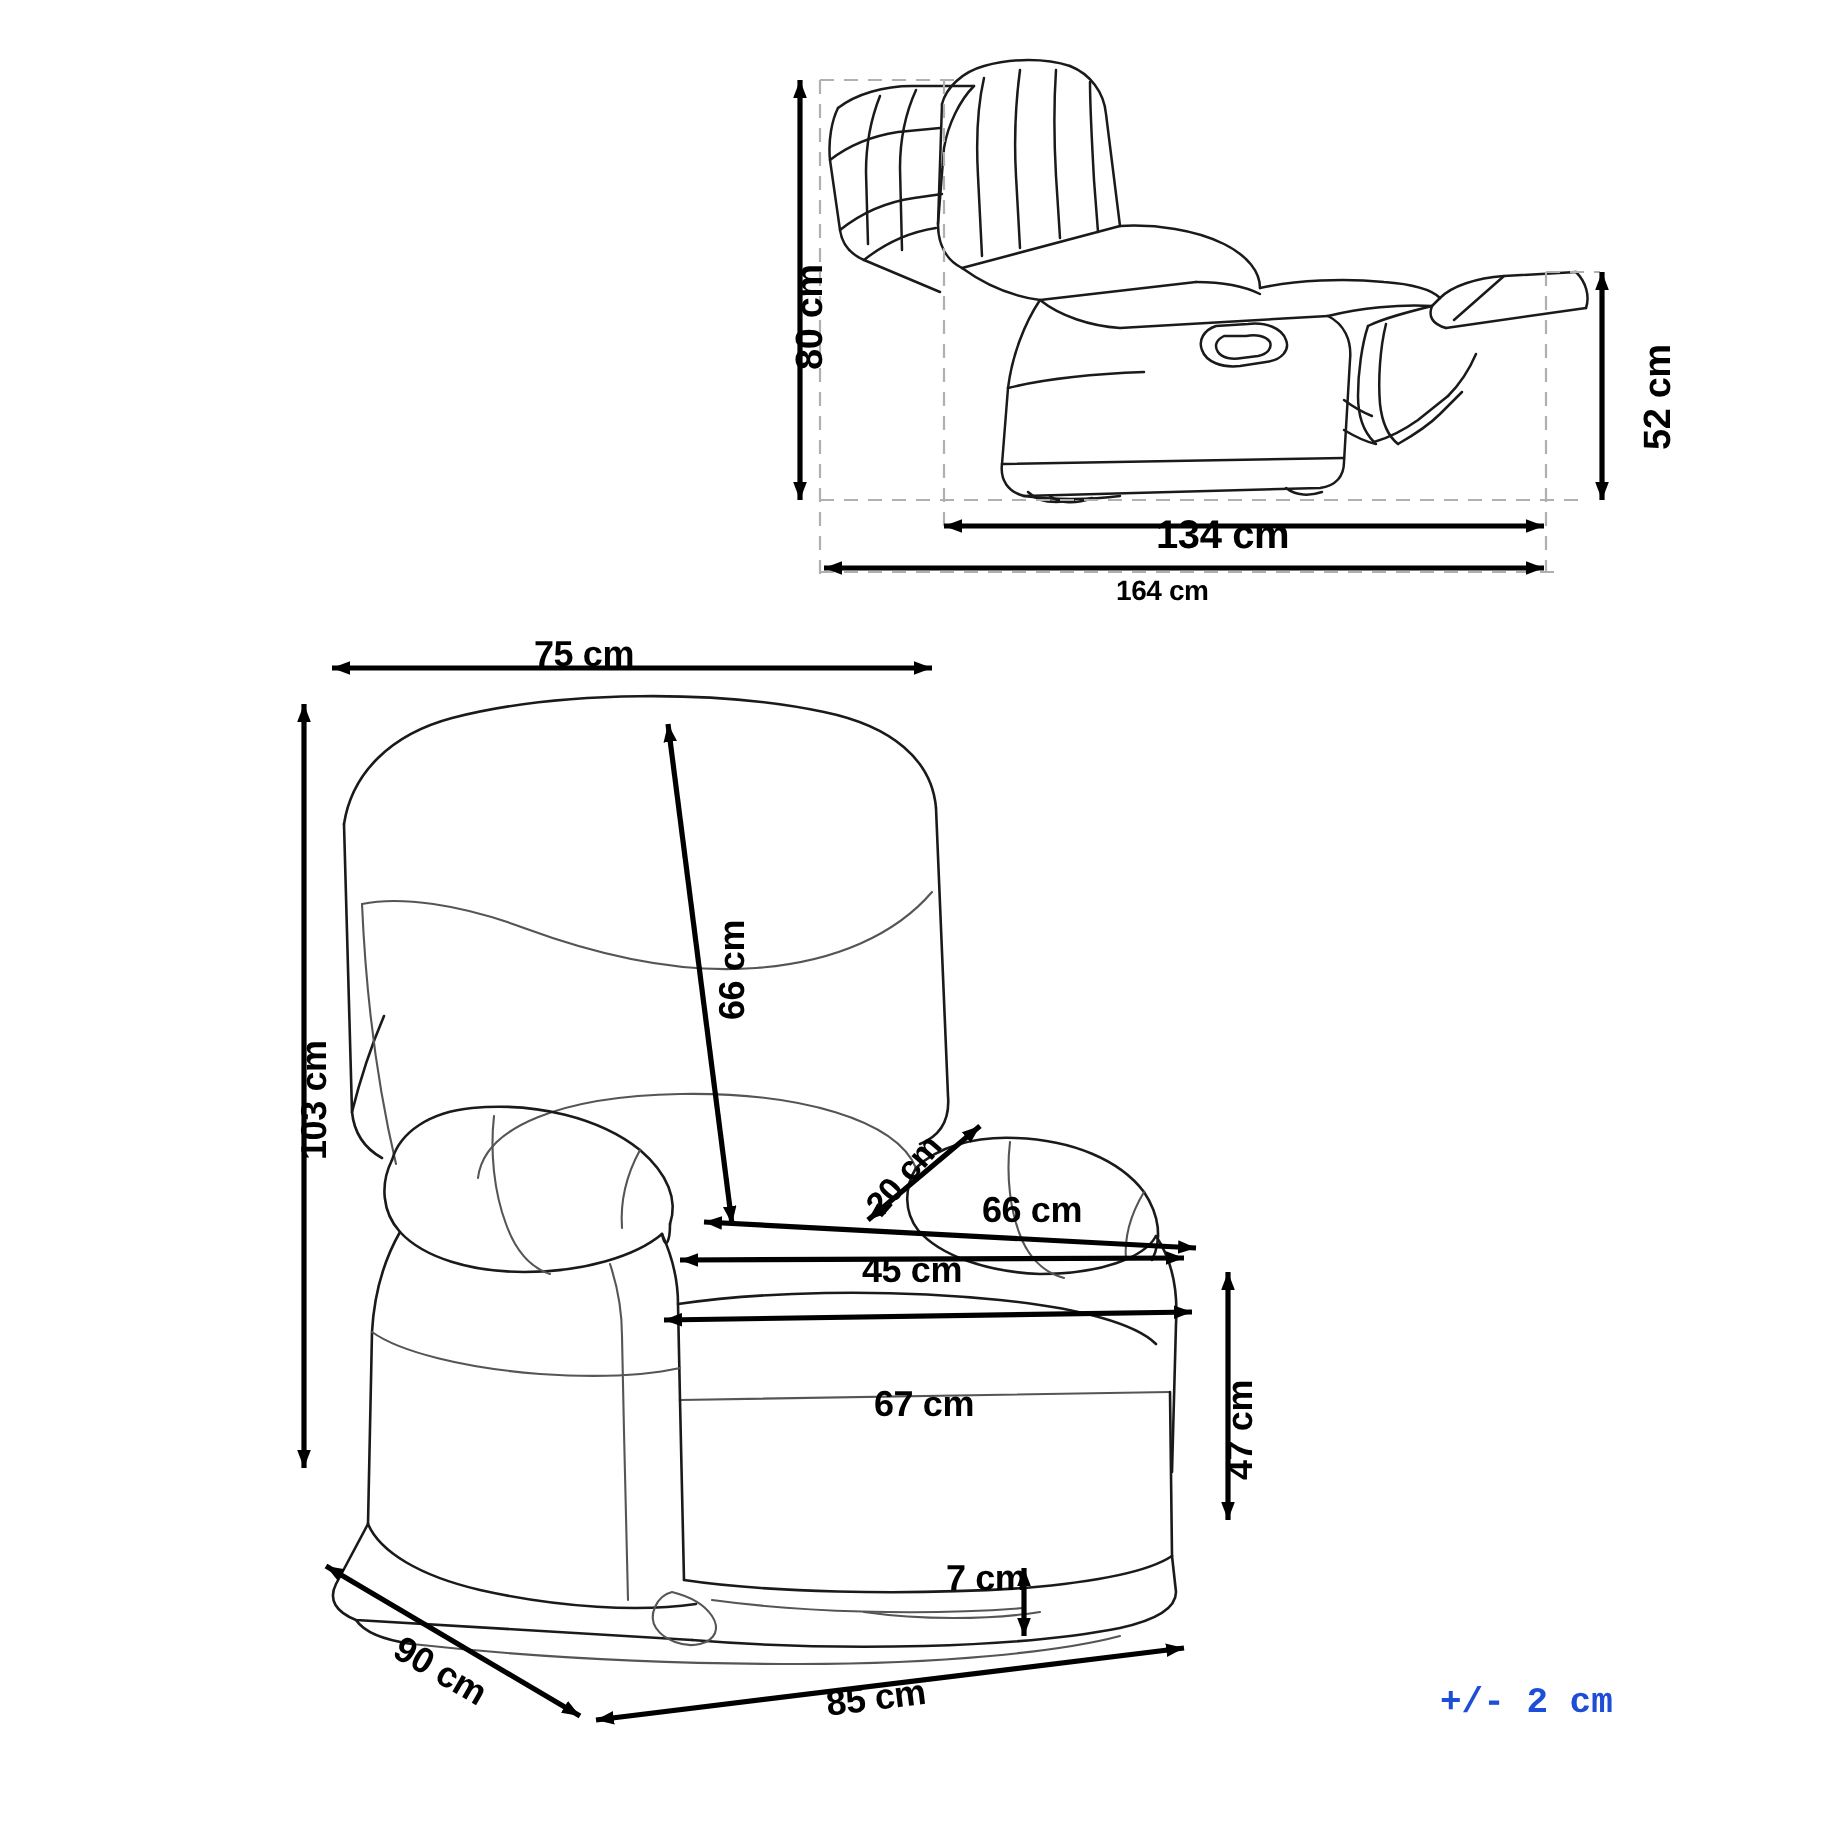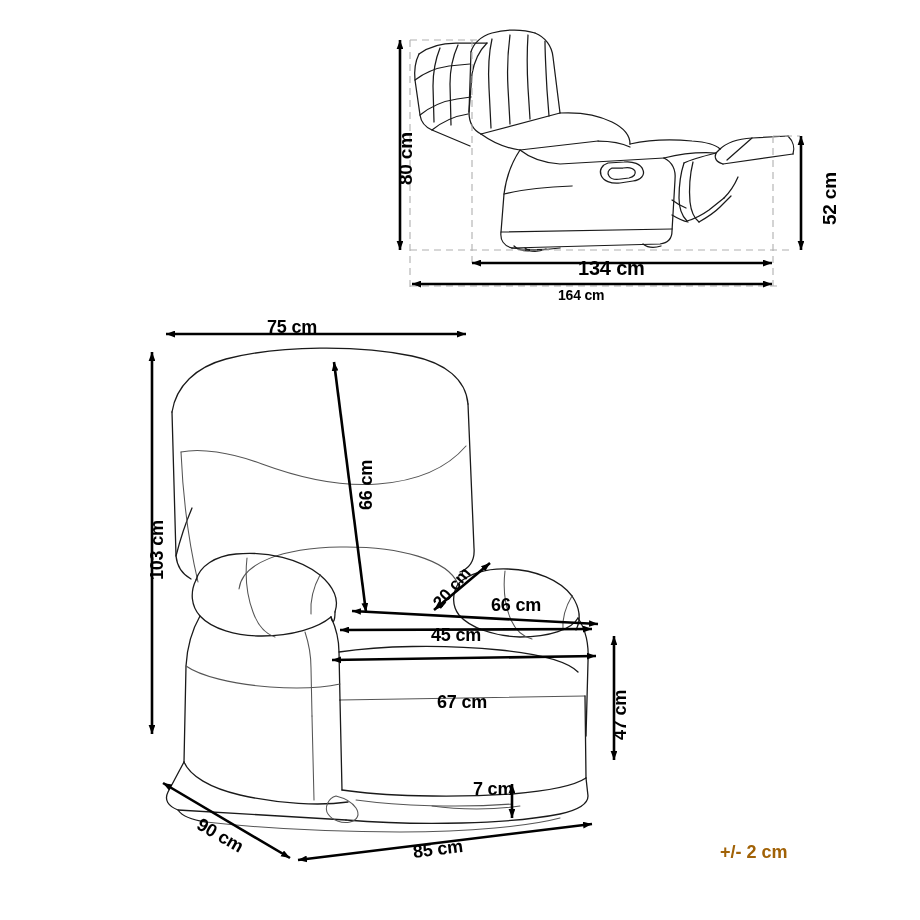--- a/index.html
+++ b/index.html
@@ -34,23 +34,23 @@
   .rot90 {
     transform: rotate(-90deg);
     transform-origin: left top;
   }
   .rot-diag20 {
     transform: rotate(-49deg);
     transform-origin: left top;
   }
   .tol {
     position: absolute;
-    font-family: Liberation Sans, sans-serif;
+    font-family: Liberation Mono, monospace;
     font-weight: bold;
-    color: #a16207;
+    color: #1d4ed8;
     white-space: nowrap;
   }
 </style>
 </head>
 <body>
 
 <div id="page">
 
   <svg class="layer" viewBox="0 0 920 920">
     <defs>

